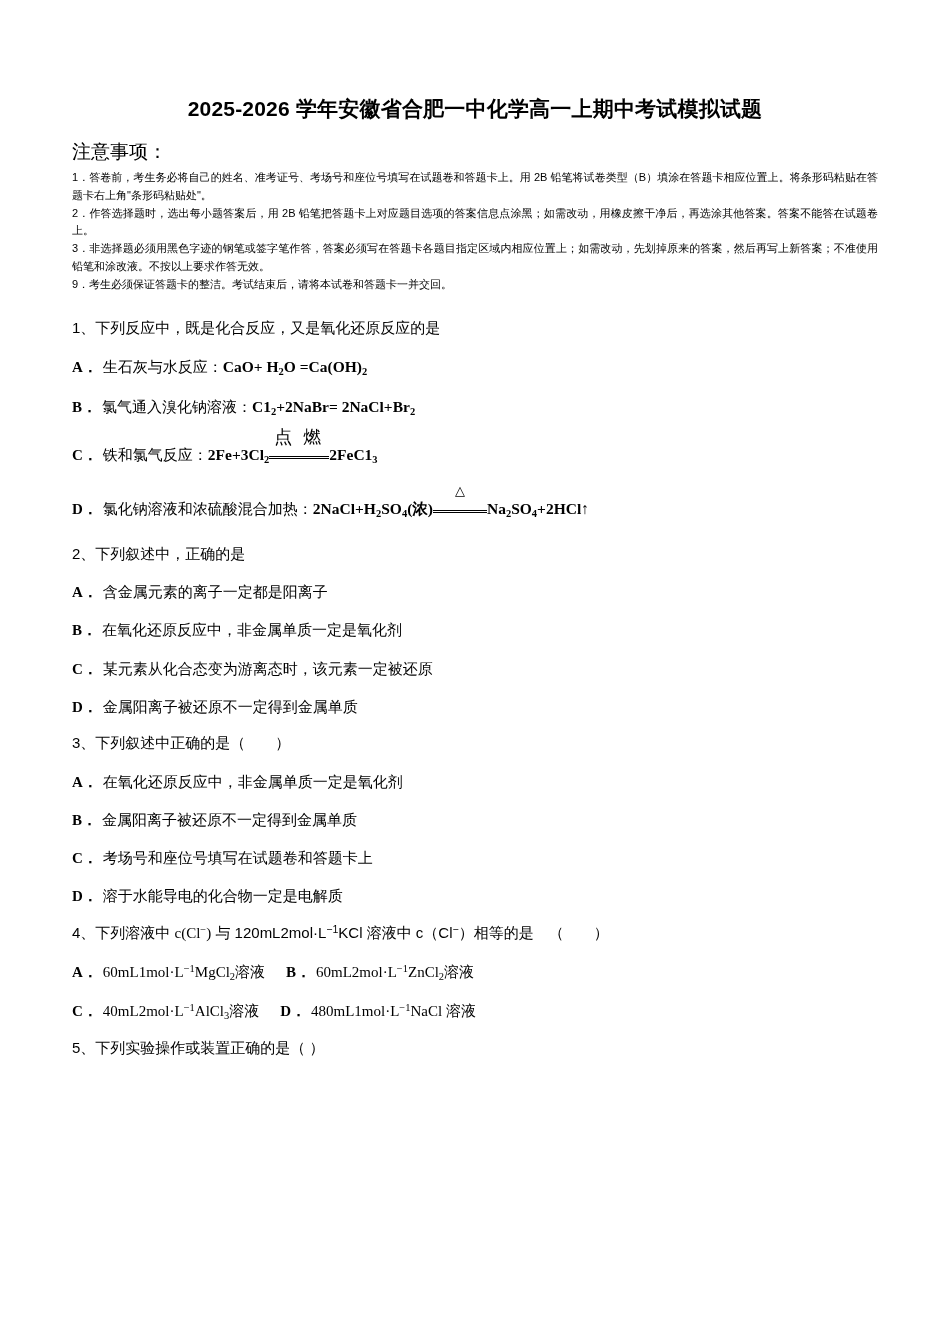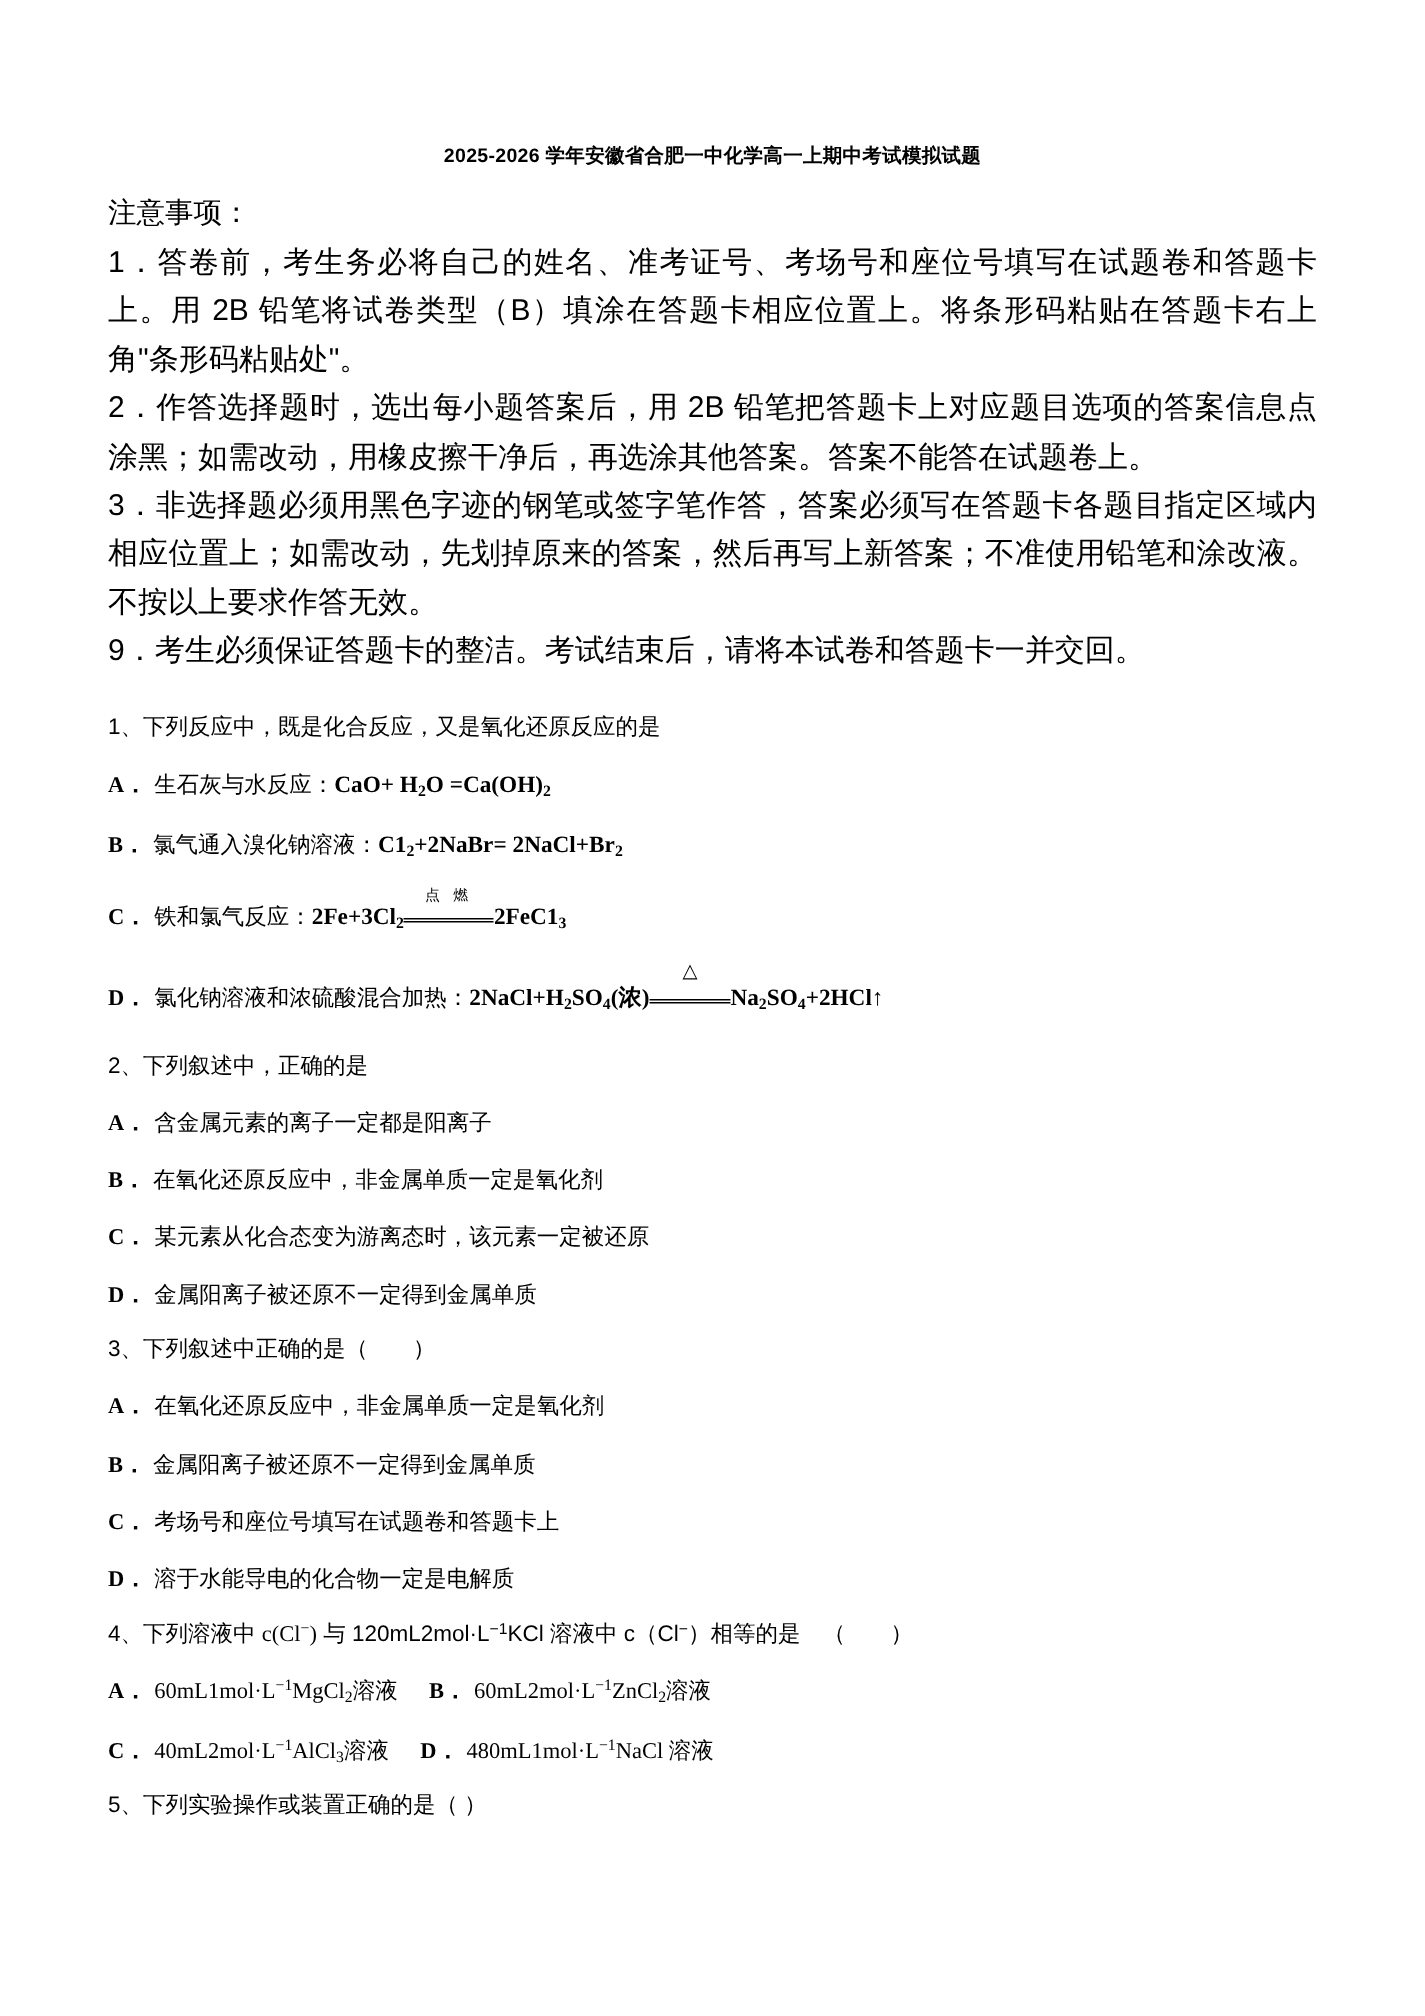--- a/index.html
+++ b/index.html
@@ -18,34 +18,34 @@
   .page {
     position: relative;
     width: 950px;
     height: 1344px;
     box-sizing: border-box;
     padding: 95px 72px 0 72px;
   }
   .doc-title {
     font-family: "Liberation Sans", "DejaVu Sans", sans-serif;
     font-weight: bold;
-    font-size: 13px;
+    font-size: 21px;
     text-align: center;
     letter-spacing: 0.2px;
     margin: 0 0 16px 0;
   }
   .notice-heading {
     font-family: "Liberation Sans", "DejaVu Sans", sans-serif;
     font-size: 19px;
     font-weight: normal;
     margin: 0 0 4px 0;
   }
   .notice-line {
     font-family: "Liberation Sans", "DejaVu Sans", sans-serif;
-    font-size: 20px;
+    font-size: 11px;
     line-height: 1.62;
     margin: 0;
     text-align: justify;
     text-justify: inter-ideograph;
   }
   .section-gap {
     height: 22px;
   }
   .sec-title {
     font-family: "Liberation Sans", "DejaVu Sans", sans-serif;
@@ -98,21 +98,21 @@
     border-bottom: 1.2px solid #000;
     height: 3px;
     box-sizing: border-box;
   }
   .rxn-arrow .above {
     position: absolute;
     left: 0;
     right: 0;
     bottom: 100%;
     text-align: center;
-    font-size: 10px;
+    font-size: 18px;
     font-family: "Liberation Sans", "DejaVu Sans", sans-serif;
     font-weight: normal;
     letter-spacing: 3px;
     white-space: nowrap;
     line-height: 1.1;
     margin-bottom: 1px;
   }
   .rxn-arrow.small {
     width: 54px;
   }

